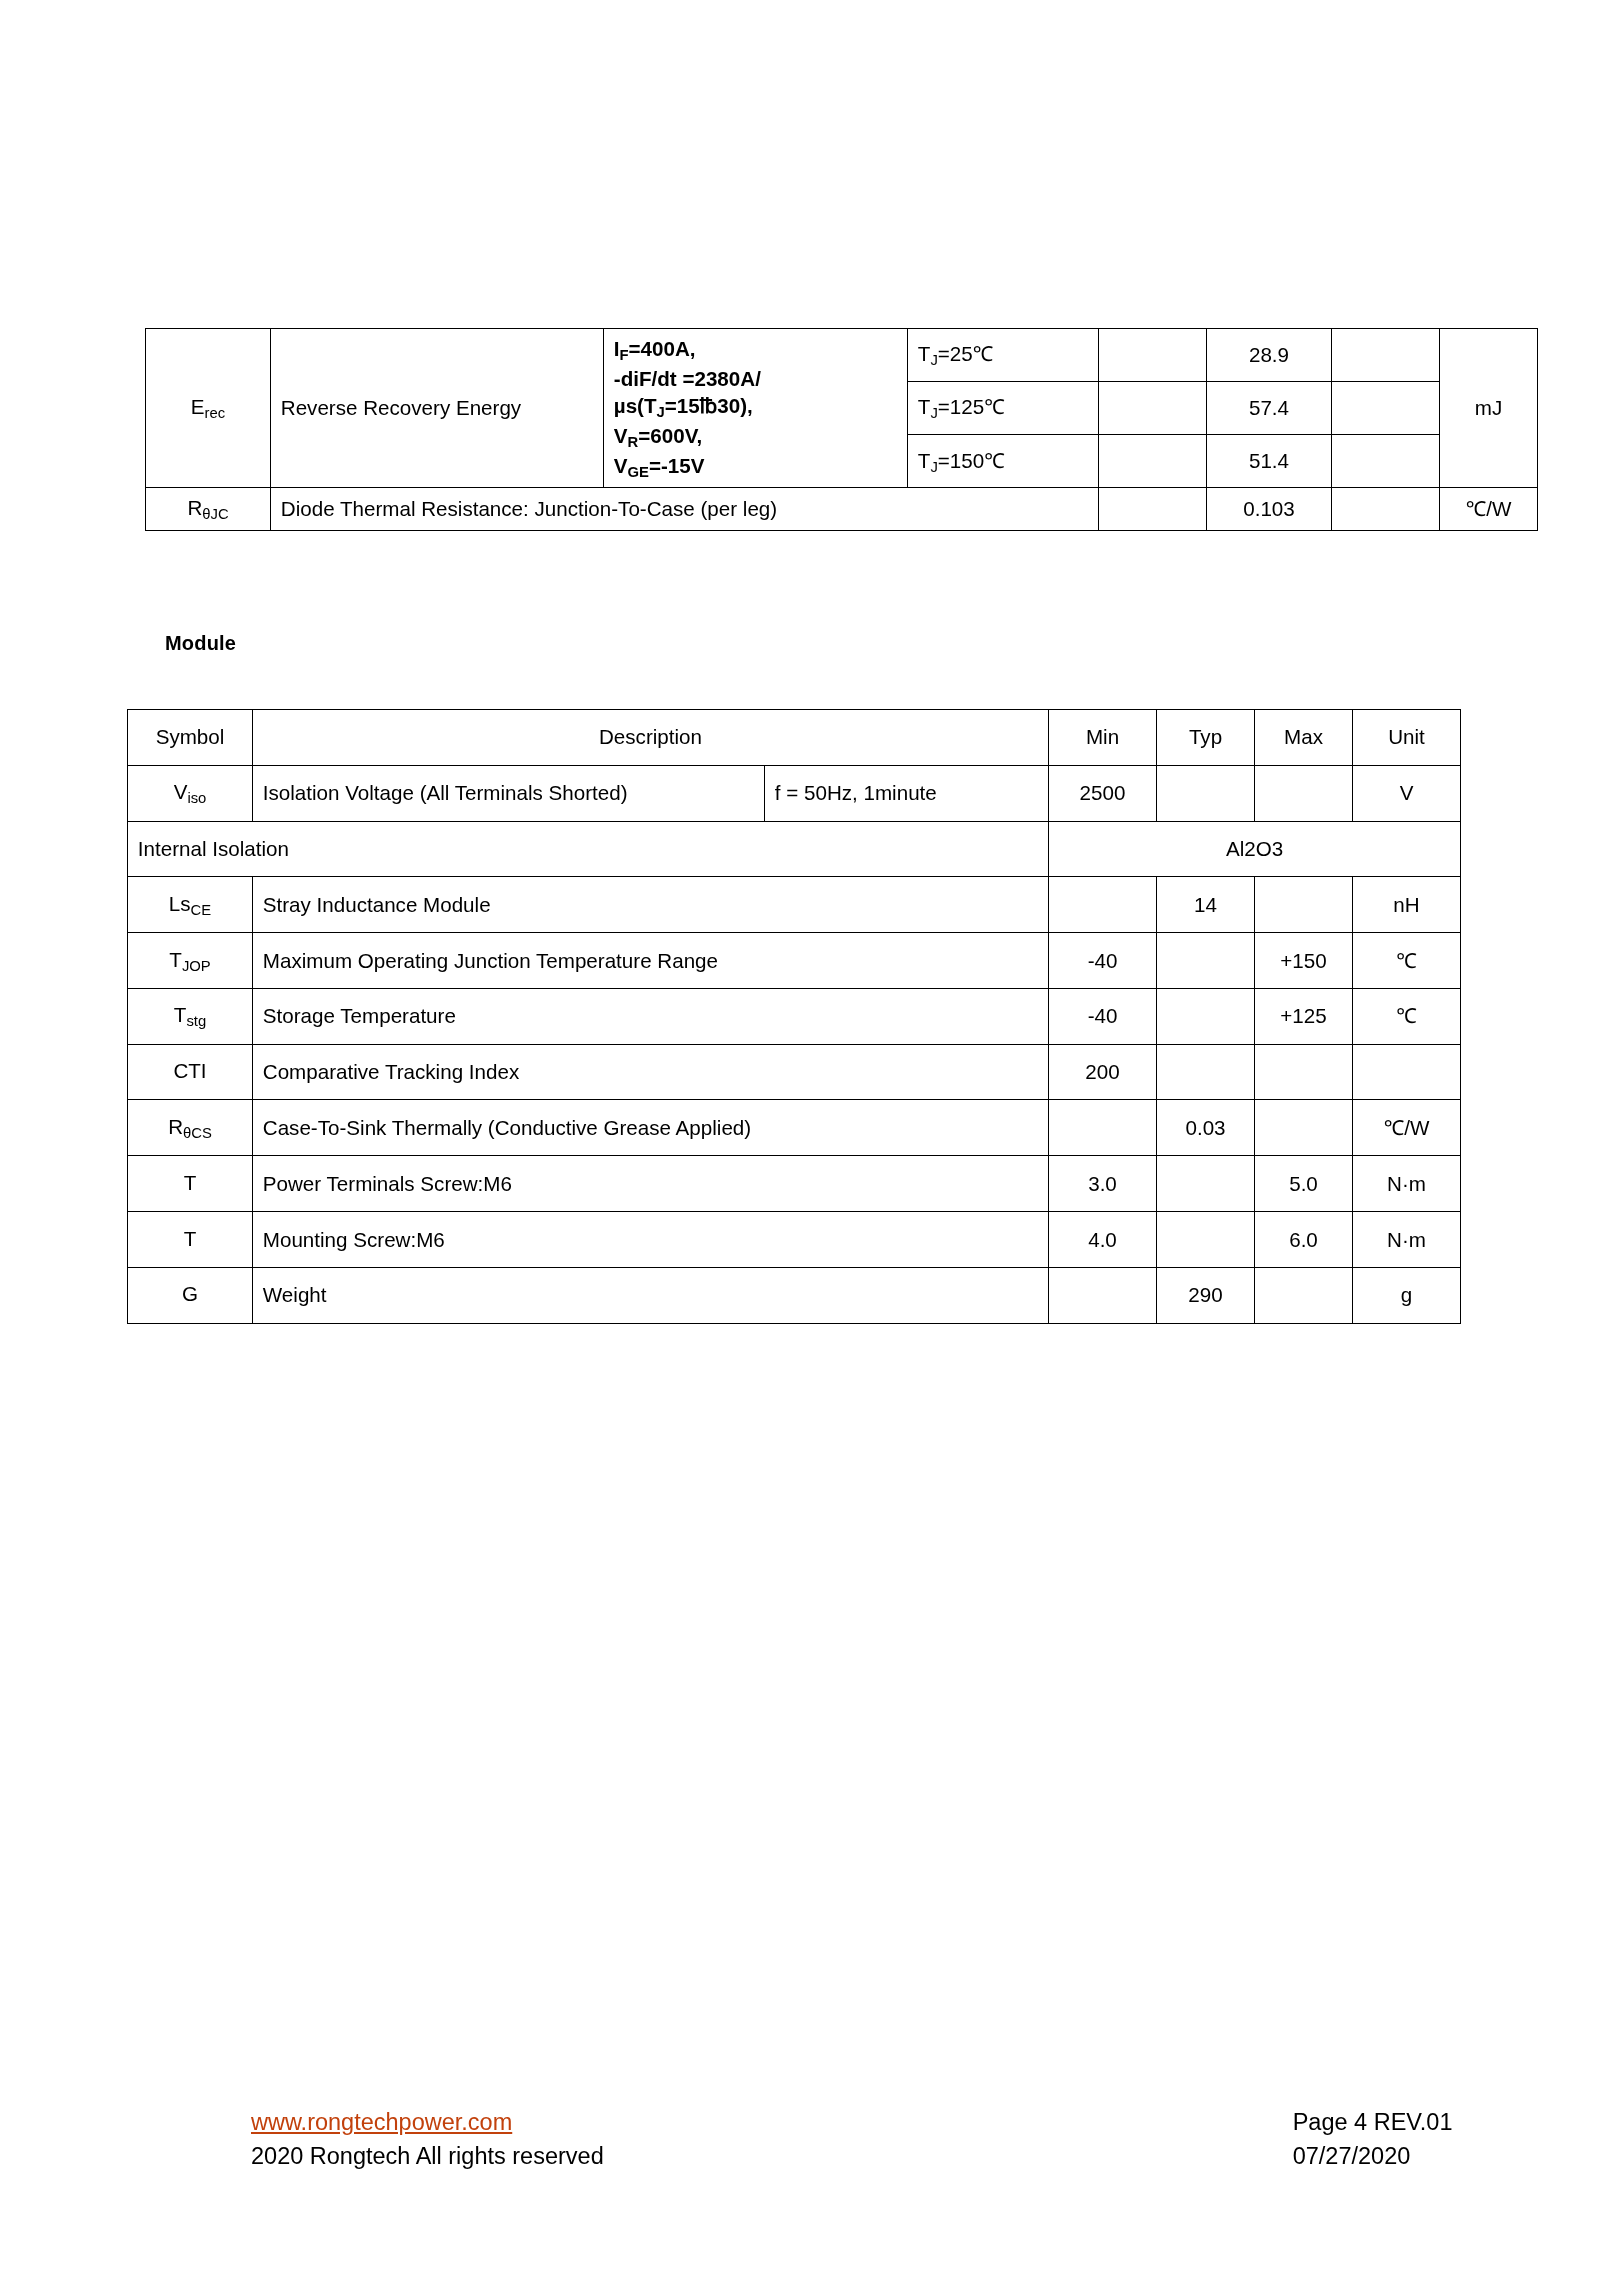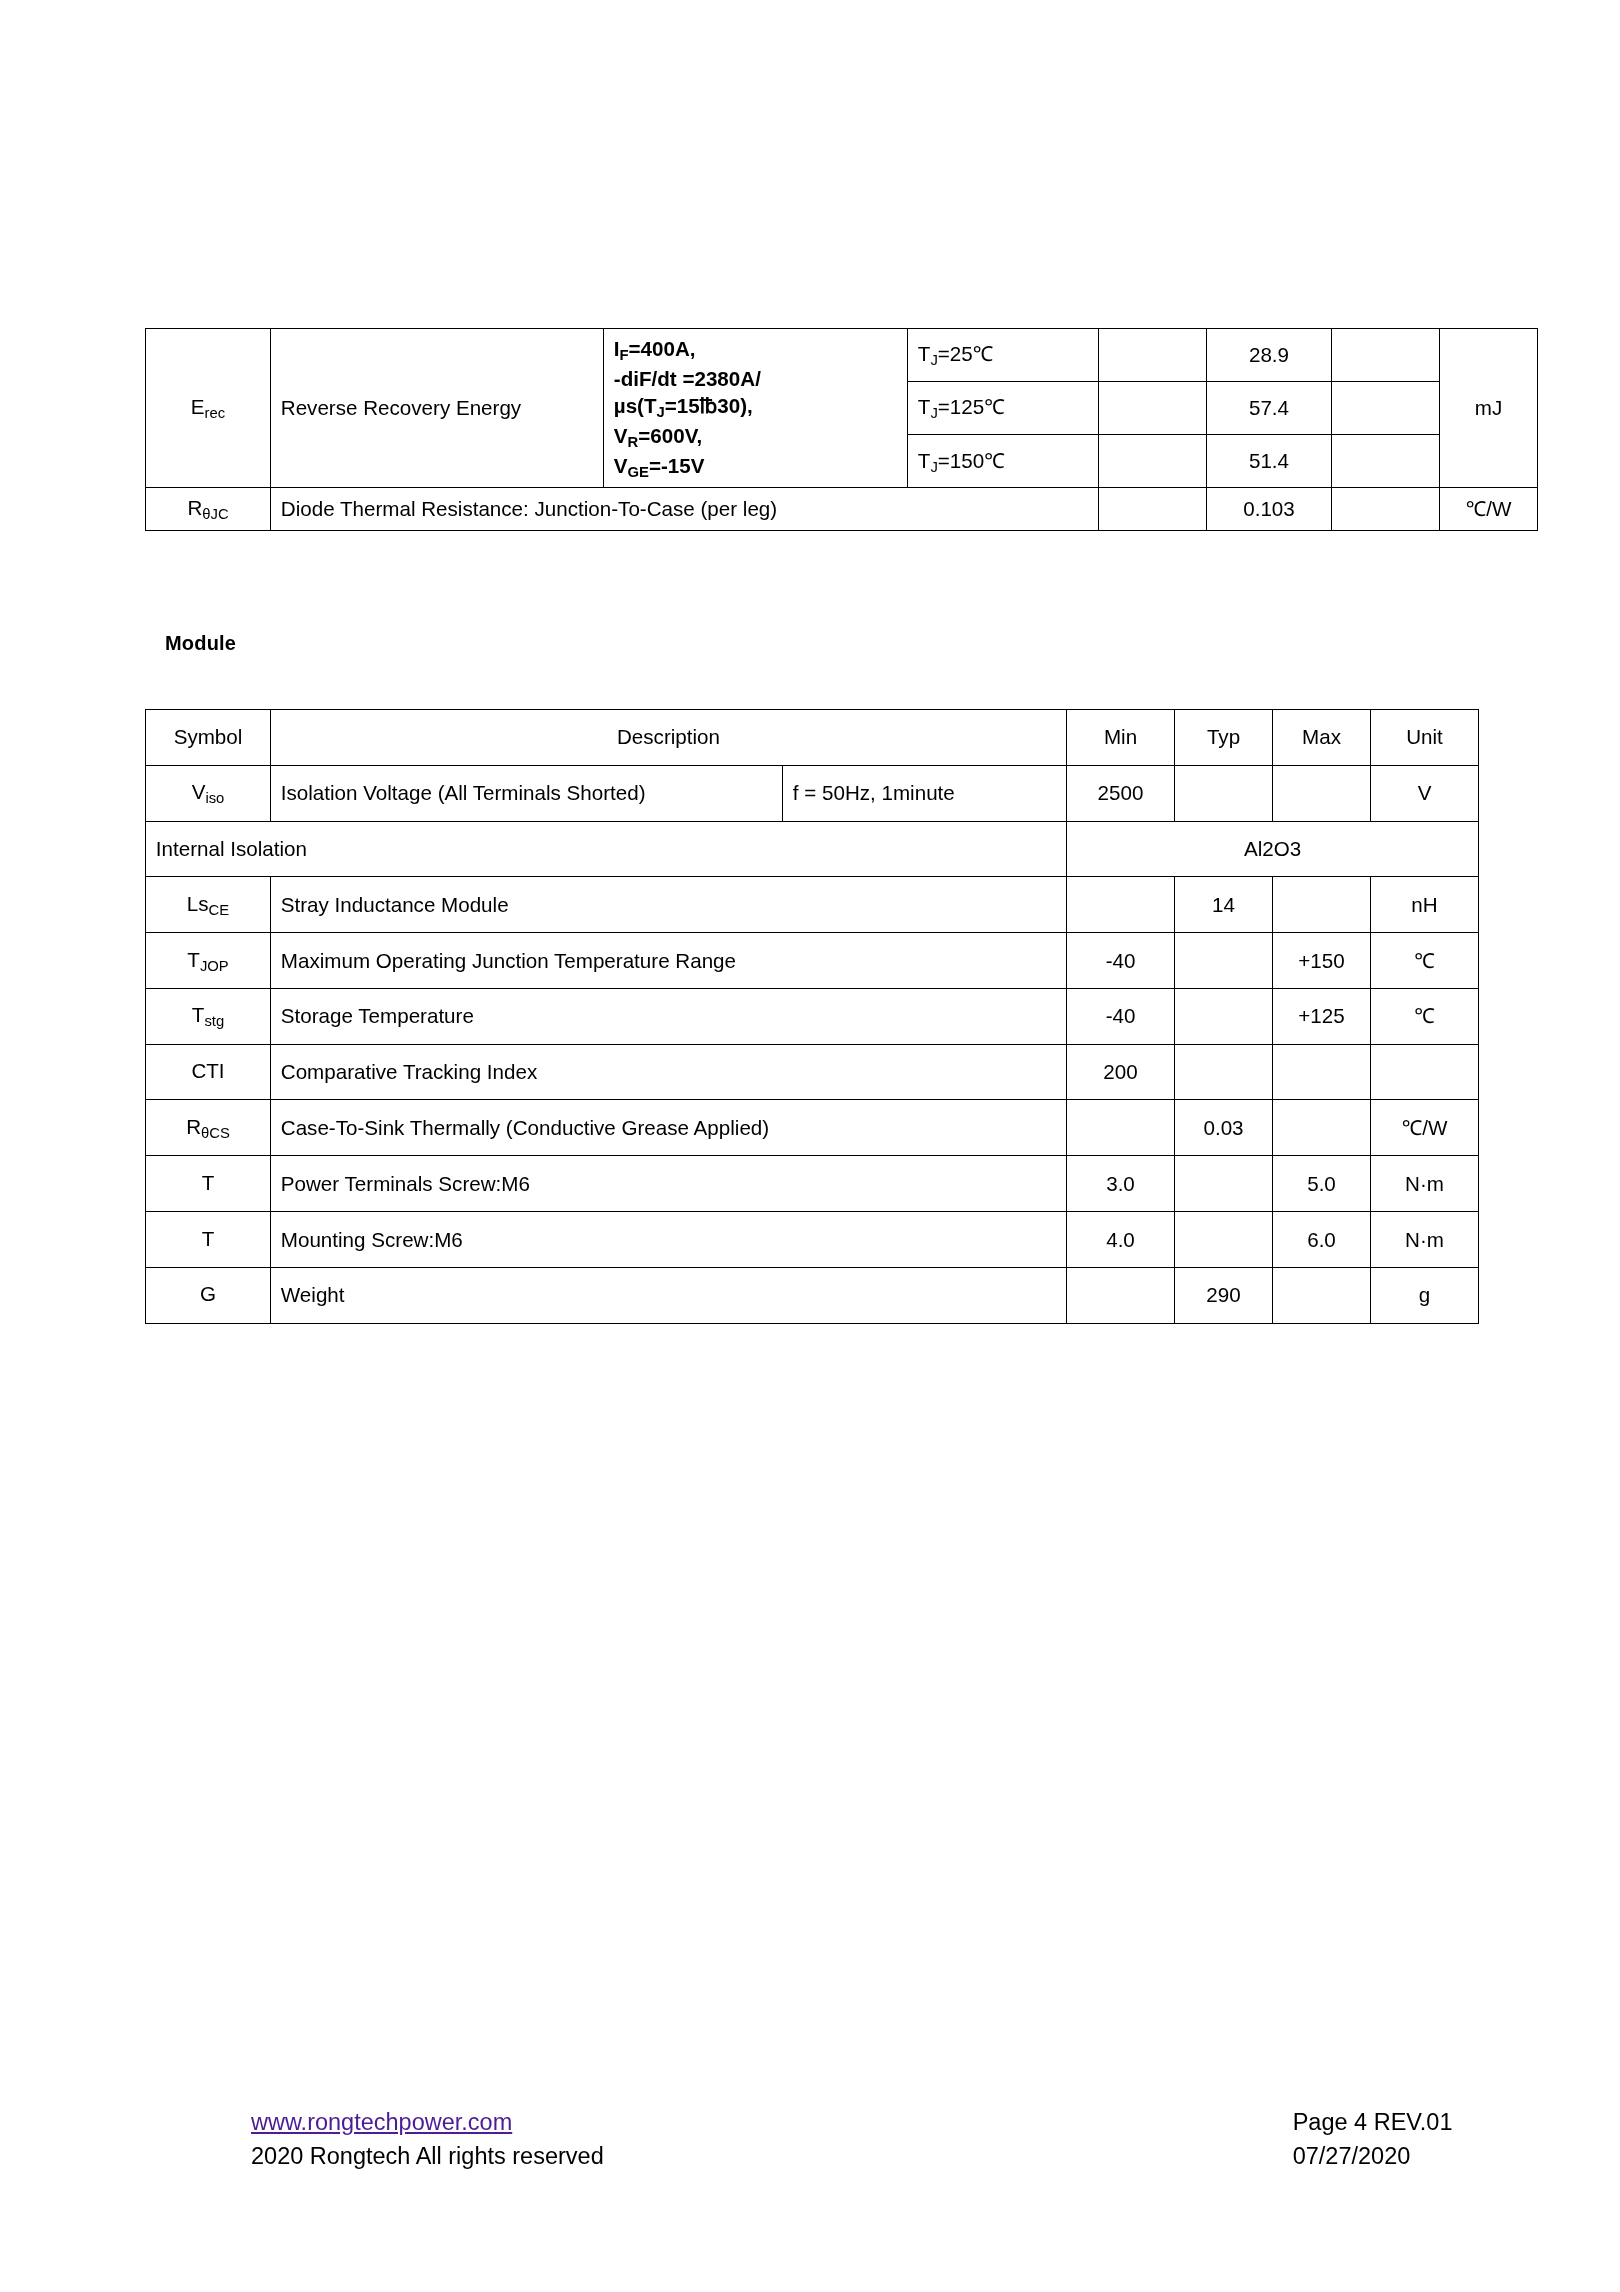--- a/index.html
+++ b/index.html
@@ -73,21 +73,21 @@
     left: 165px;
     top: 632px;
     font-size: 20px;
     font-weight: bold;
     letter-spacing: 0.2px;
   }
 
   
   .module-table-wrap {
     position: absolute;
-    left: 145px;
+    left: 127px;
     top: 709px;
     width: 1333px;
   }
   table.mod { width: 1333px; }
   .mod .m-sym  { width: 125px; }
   .mod .m-desc { width: 512px; }
   .mod .m-cond { width: 284px; }
   .mod .m-min  { width: 108px; }
   .mod .m-typ  { width: 98px; }
   .mod .m-max  { width: 98px; }
@@ -104,21 +104,21 @@
   }
   .footer .row {
     display: flex;
     justify-content: space-between;
     align-items: flex-start;
   }
   .footer .left { text-align: left; padding-left: 106px; }
   .footer .right { text-align: left; padding-right: 25.5px; }
   .footer .line { line-height: 1.45; white-space: nowrap; }
   .footer a, .link {
-    color: #4c1d95;
+    color: #c2410c;
     text-decoration: underline;
   }
 </style>
 </head>
 <body>
 
 <div class="page">
 
   <div class="top-table-wrap">
     <table class="dt top">

